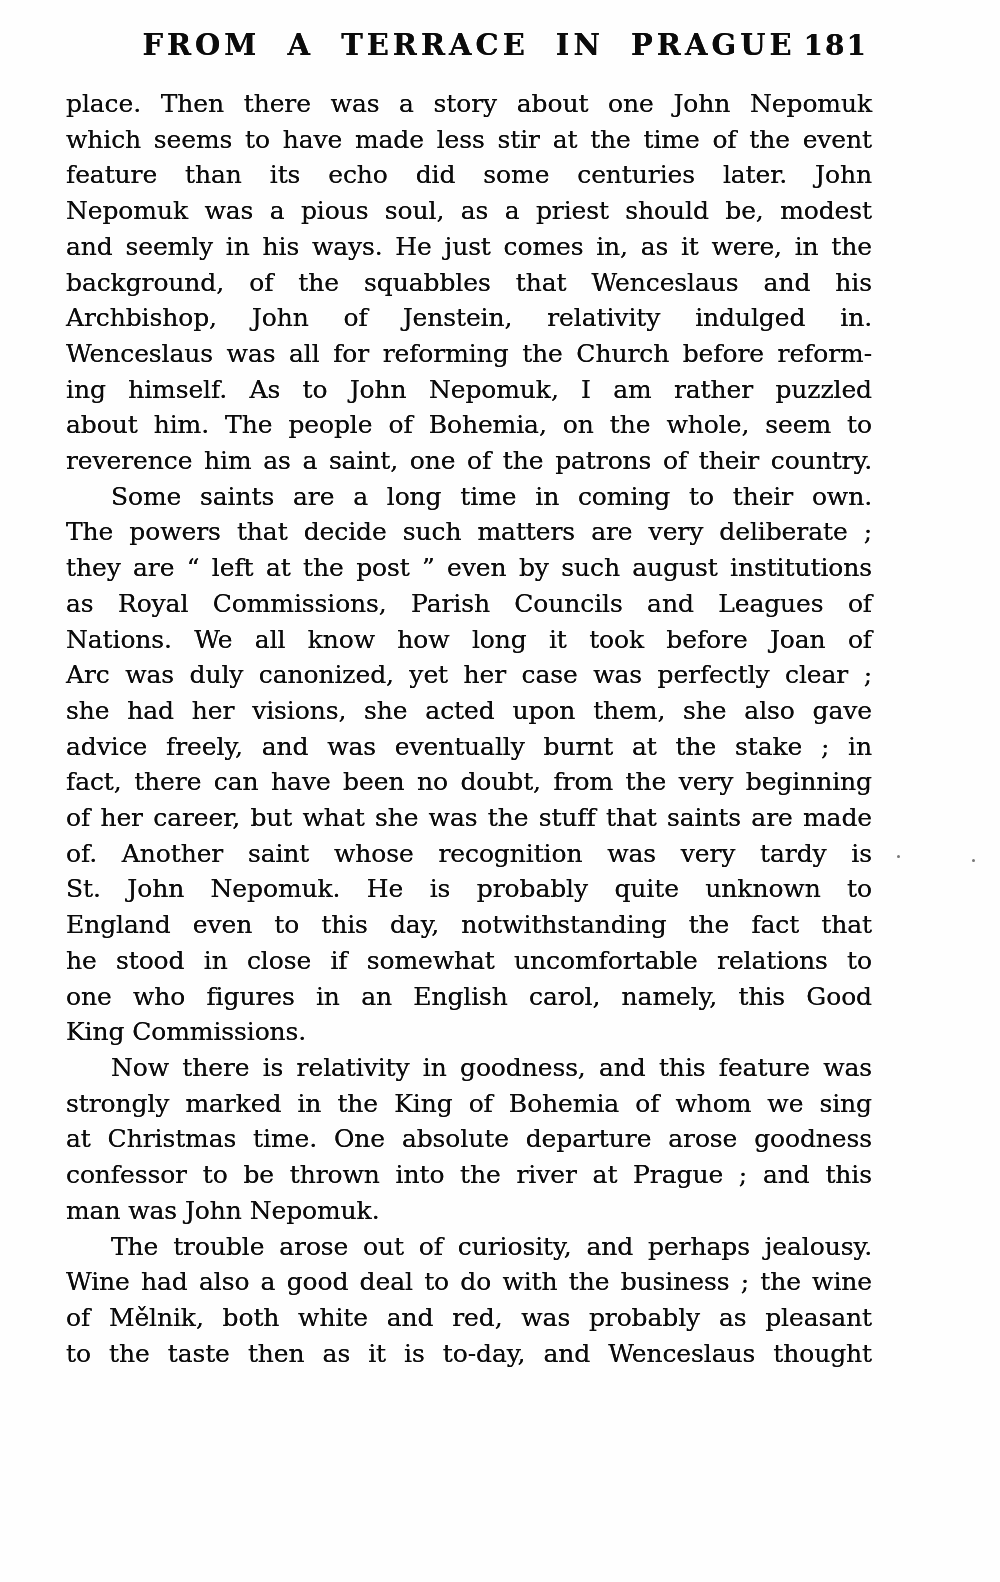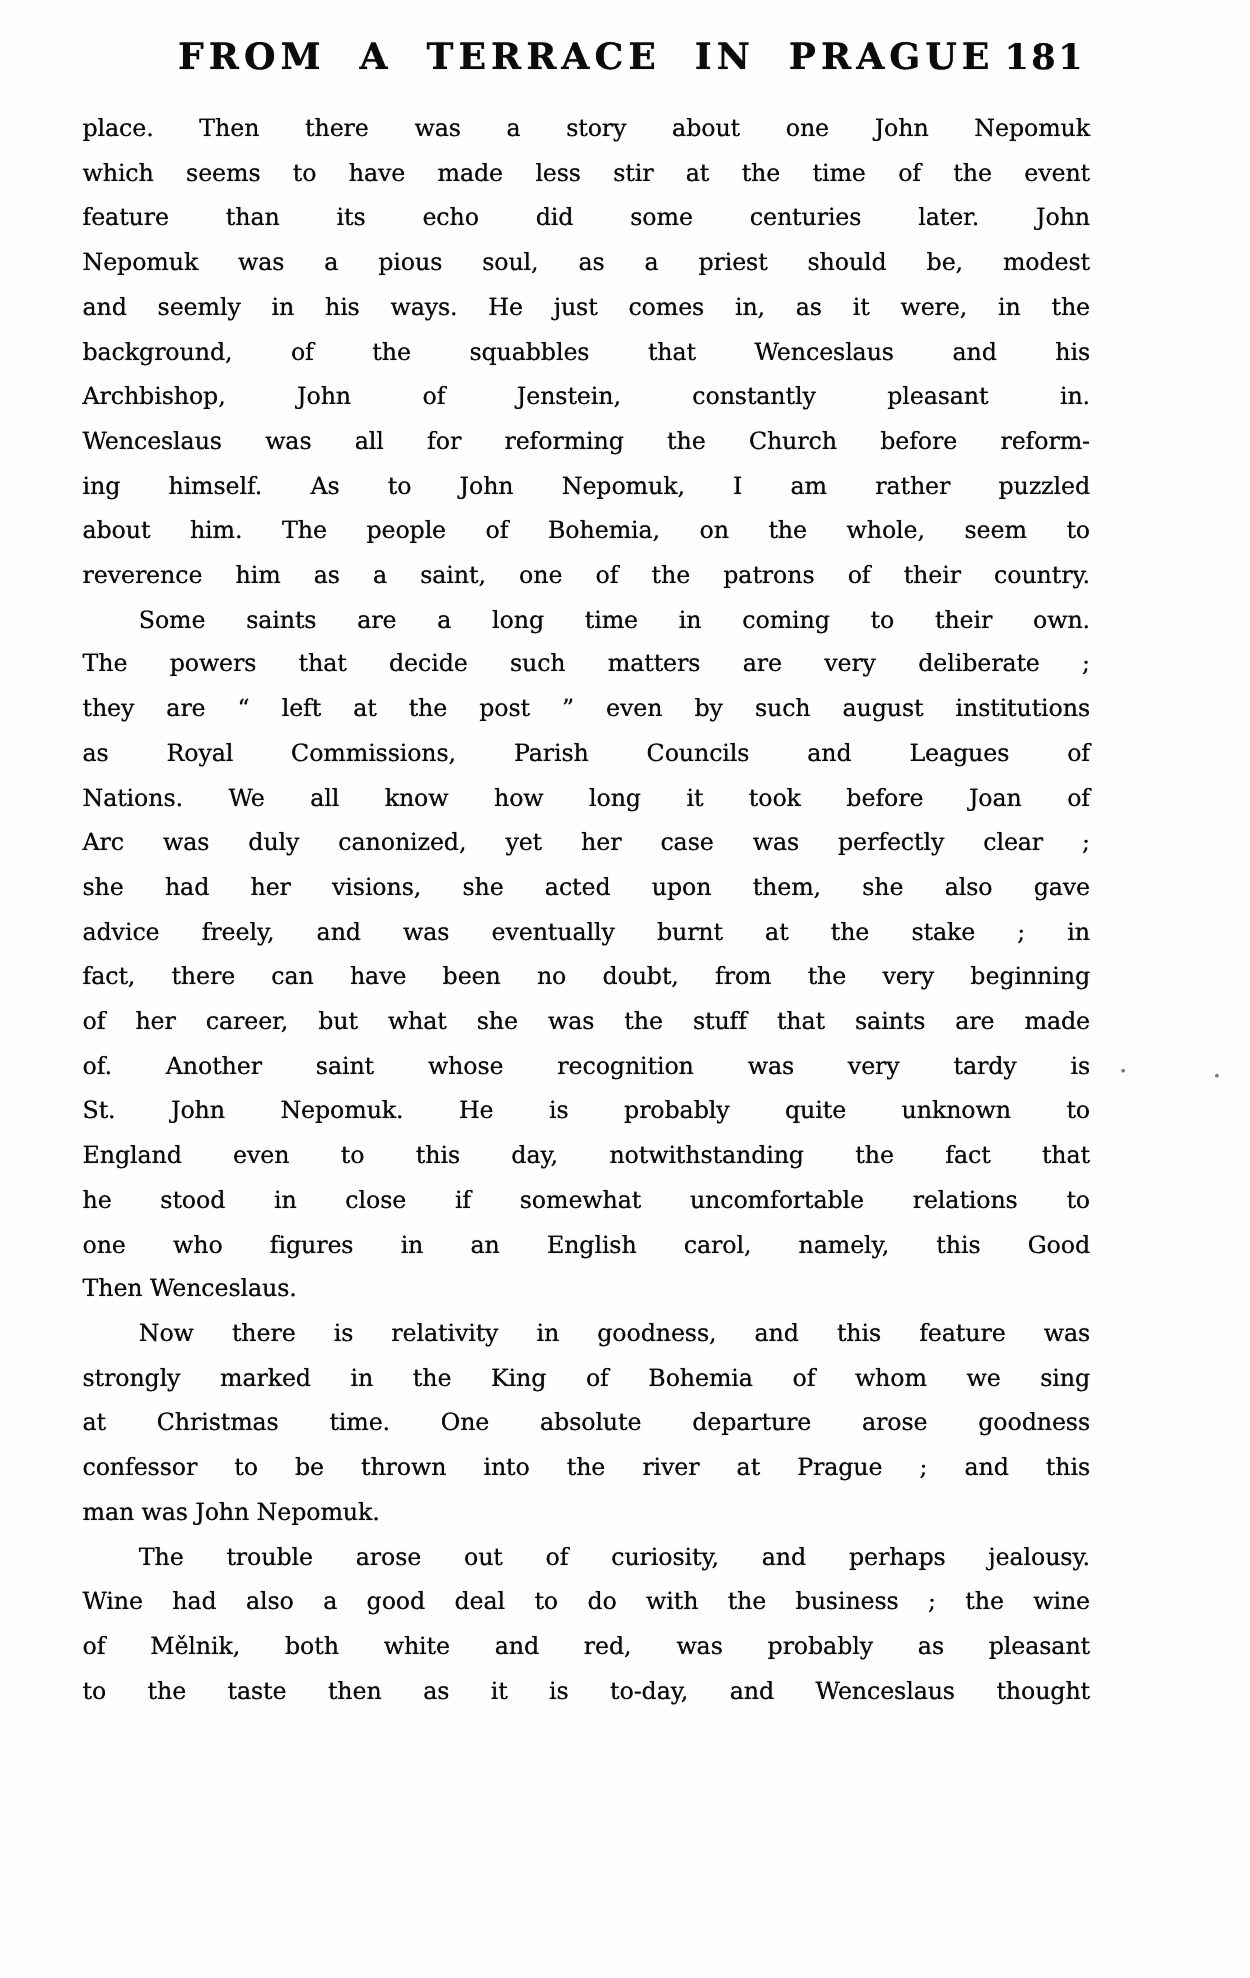--- a/index.html
+++ b/index.html
@@ -43,21 +43,21 @@
     font-weight: bold;
     font-size: 28px;
     letter-spacing: 2px;
     text-shadow: 0 0 0.6px rgba(0,0,0,0.85);
   }
   .body-text {
     position: absolute;
     top: 86px;
     left: 66px;
     width: 806px;
-    font-size: 19px;
+    font-size: 25px;
     line-height: 35.7px;
     letter-spacing: -0.1px;
     text-shadow: 0 0 0.6px rgba(0,0,0,0.85);
   }
   .line {
     text-align: justify;
     text-align-last: justify;
   }
   .line.flush-left {
     text-align-last: left;
@@ -80,41 +80,41 @@
     <span class="page-number">181</span>
   </div>
 
   <div class="body-text">
       <div class="line">place. Then there was a story about one John Nepomuk</div>
       <div class="line">which seems to have made less stir at the time of the event</div>
       <div class="line">feature than its echo did some centuries later. John</div>
       <div class="line">Nepomuk was a pious soul, as a priest should be, modest</div>
       <div class="line">and seemly in his ways. He just comes in, as it were, in the</div>
       <div class="line">background, of the squabbles that Wenceslaus and his</div>
-      <div class="line">Archbishop, John of Jenstein, constantly pleasant in.</div>
+      <div class="line">Archbishop, John of Jenstein, relativity indulged in.</div>
       <div class="line">Wenceslaus was all for reforming the Church before reform-</div>
       <div class="line">ing himself. As to John Nepomuk, I am rather puzzled</div>
       <div class="line">about him. The people of Bohemia, on the whole, seem to</div>
       <div class="line">reverence him as a saint, one of the patrons of their country.</div>
       <div class="line indent">Some saints are a long time in coming to their own.</div>
       <div class="line">The powers that decide such matters are very deliberate ;</div>
       <div class="line">they are “ left at the post ” even by such august institutions</div>
       <div class="line">as Royal Commissions, Parish Councils and Leagues of</div>
       <div class="line">Nations. We all know how long it took before Joan of</div>
       <div class="line">Arc was duly canonized, yet her case was perfectly clear ;</div>
       <div class="line">she had her visions, she acted upon them, she also gave</div>
       <div class="line">advice freely, and was eventually burnt at the stake ; in</div>
       <div class="line">fact, there can have been no doubt, from the very beginning</div>
       <div class="line">of her career, but what she was the stuff that saints are made</div>
       <div class="line">of. Another saint whose recognition was very tardy is</div>
       <div class="line">St. John Nepomuk. He is probably quite unknown to</div>
       <div class="line">England even to this day, notwithstanding the fact that</div>
       <div class="line">he stood in close if somewhat uncomfortable relations to</div>
       <div class="line">one who figures in an English carol, namely, this Good</div>
-      <div class="line flush-left">Then Wenceslaus.</div>
+      <div class="line flush-left">King Commissions.</div>
       <div class="line indent">Now there is relativity in goodness, and this feature was</div>
       <div class="line">strongly marked in the King of Bohemia of whom we sing</div>
       <div class="line">at Christmas time. One absolute departure arose goodness</div>
       <div class="line">confessor to be thrown into the river at Prague ; and this</div>
       <div class="line flush-left">man was John Nepomuk.</div>
       <div class="line indent">The trouble arose out of curiosity, and perhaps jealousy.</div>
       <div class="line">Wine had also a good deal to do with the business ; the wine</div>
       <div class="line">of Mělnik, both white and red, was probably as pleasant</div>
       <div class="line">to the taste then as it is to-day, and Wenceslaus thought</div>
     </div>

